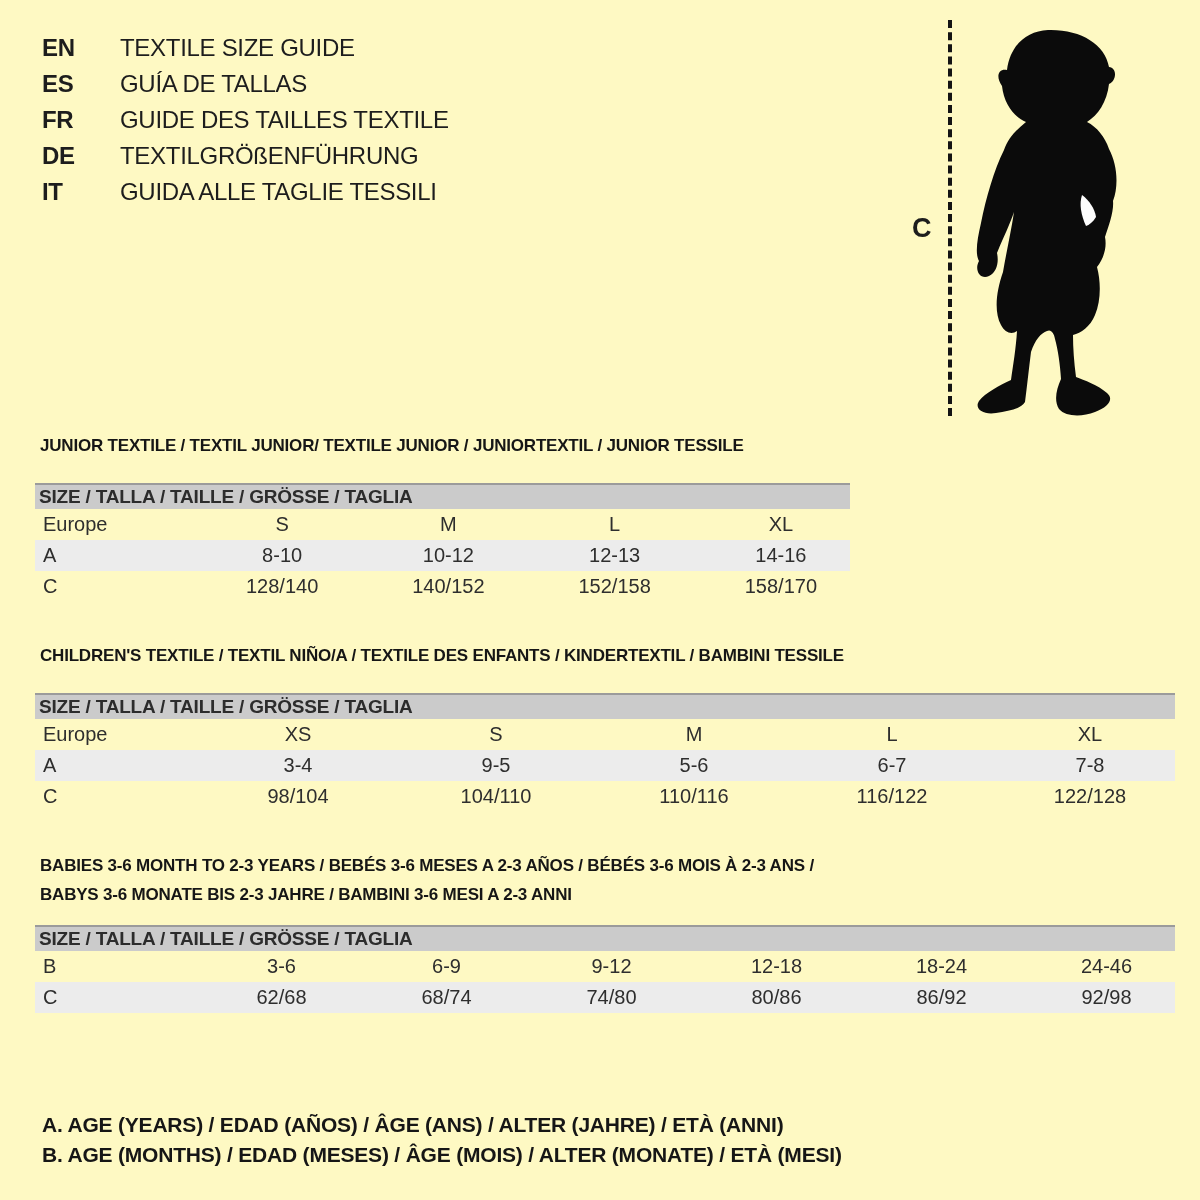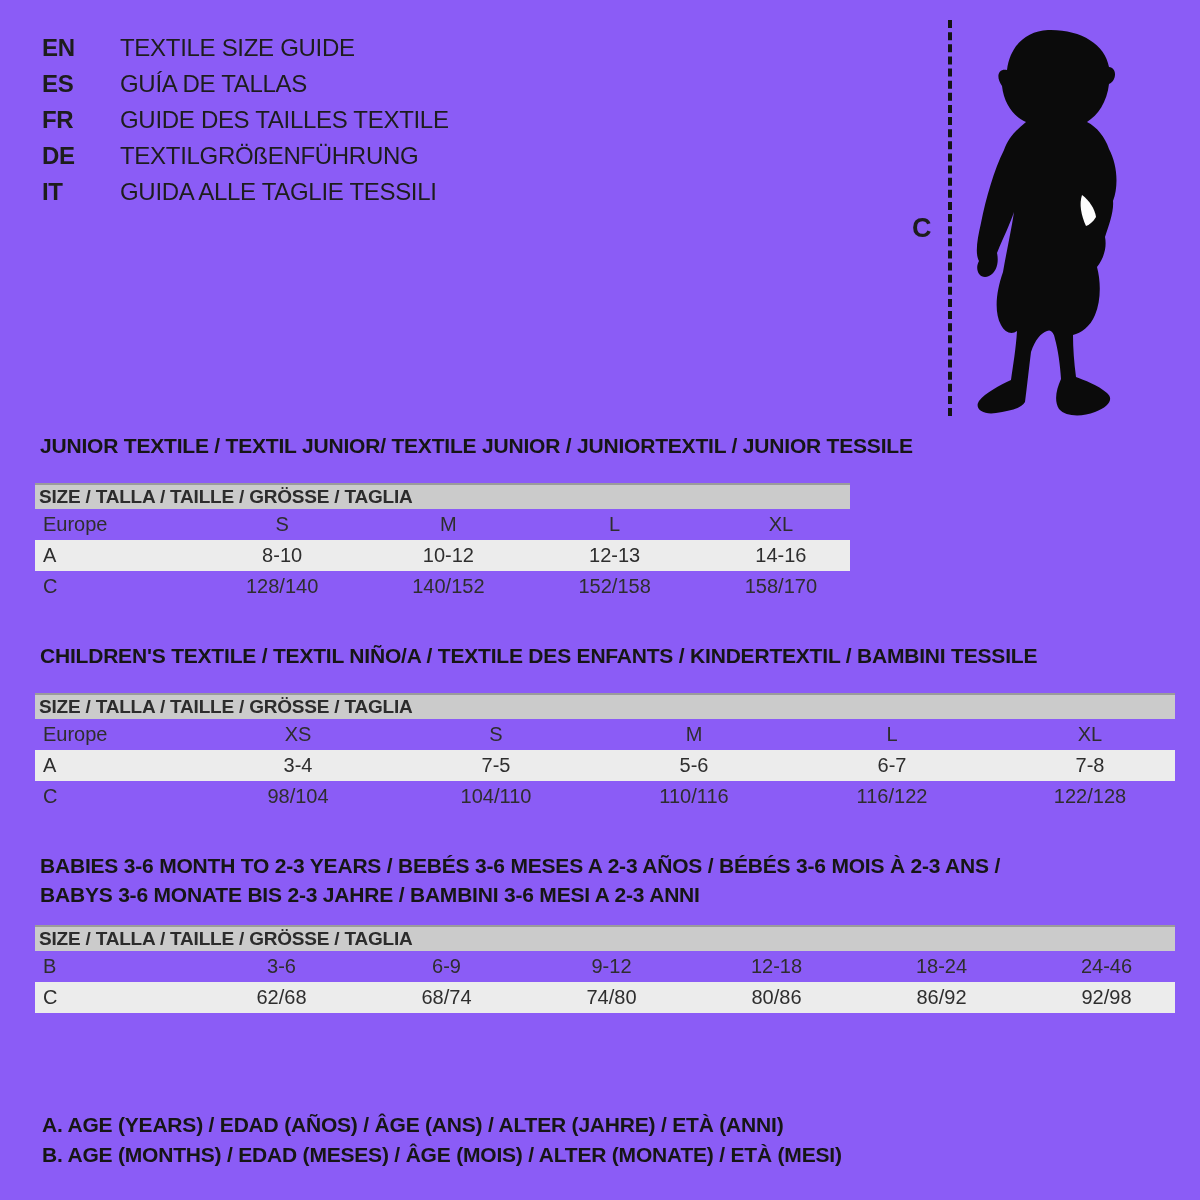--- a/index.html
+++ b/index.html
@@ -1,20 +1,20 @@
 <!DOCTYPE html>
 <html><head>
 <meta charset="utf-8">
 <style>
   * { margin:0; padding:0; box-sizing:border-box; }
   html,body { background:#ffffff; }
   .page {
     position:relative;
     width:1200px; height:1200px;
-    background:#8b5cf6;
+    background:#fef9c3;
     font-family:"Liberation Sans", sans-serif;
     color:#1d1d1d;
     overflow:hidden;
   }
 
   
   .lang-block { position:absolute; left:42px; top:30px; }
   .lang-row { display:flex; height:36px; align-items:center; }
   .lang-code {
     width:78px; font-size:24px; font-weight:bold; letter-spacing:-0.3px;
@@ -34,21 +34,21 @@
   }
   .silhouette { position:absolute; left:968px; top:16px; }
 
   
   .size-section { position:absolute; left:35px; }
   .sec-junior   { top:431px; width:815px; }
   .sec-children { top:641px; width:1140px; }
   .sec-babies   { top:851px; width:1140px; }
 
   .sec-title {
-    font-size:21px; font-weight:bold; letter-spacing:-0.2px;
+    font-size:17px; font-weight:bold; letter-spacing:-0.2px;
     line-height:29px; white-space:nowrap; color:#161616;
     padding-left:5px;
   }
   .size-header {
     margin-top:23px;
     background:#cbcbcb;
     border-top:2px solid #9b9b9b;
     height:26px; line-height:24px;
     font-size:19px; font-weight:bold; color:#2c2c2c;
     padding-left:4px; letter-spacing:-0.2px;
@@ -170,21 +170,21 @@
         <div class="t-label">Europe</div>
         <div class="t-cell">XS</div>
         <div class="t-cell">S</div>
         <div class="t-cell">M</div>
         <div class="t-cell">L</div>
         <div class="t-cell">XL</div>
       </div>
       <div class="t-row shaded" style="background: rgb(236, 236, 236); grid-template-columns: 150px repeat(5, 1fr);">
         <div class="t-label">A</div>
         <div class="t-cell">3-4</div>
-        <div class="t-cell">7-5</div>
+        <div class="t-cell">9-5</div>
         <div class="t-cell">5-6</div>
         <div class="t-cell">6-7</div>
         <div class="t-cell">7-8</div>
       </div>
       <div class="t-row" style="grid-template-columns: 150px repeat(5, 1fr);">
         <div class="t-label">C</div>
         <div class="t-cell">98/104</div>
         <div class="t-cell">104/110</div>
         <div class="t-cell">110/116</div>
         <div class="t-cell">116/122</div>

